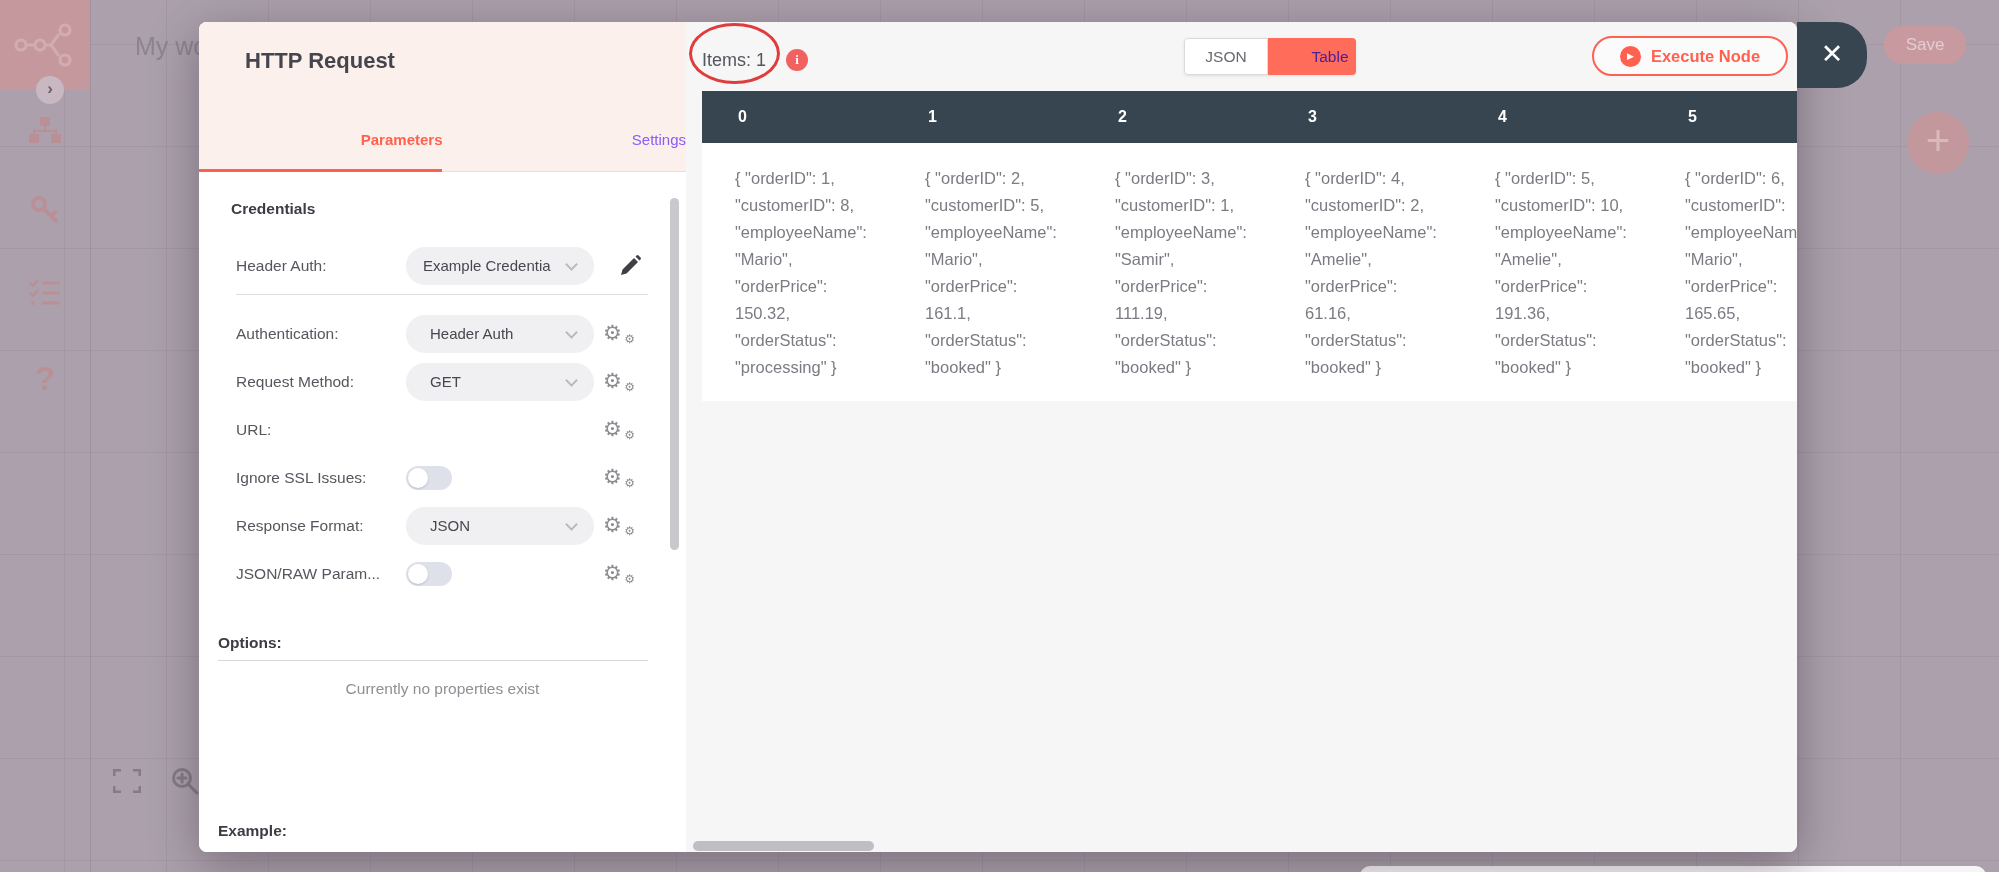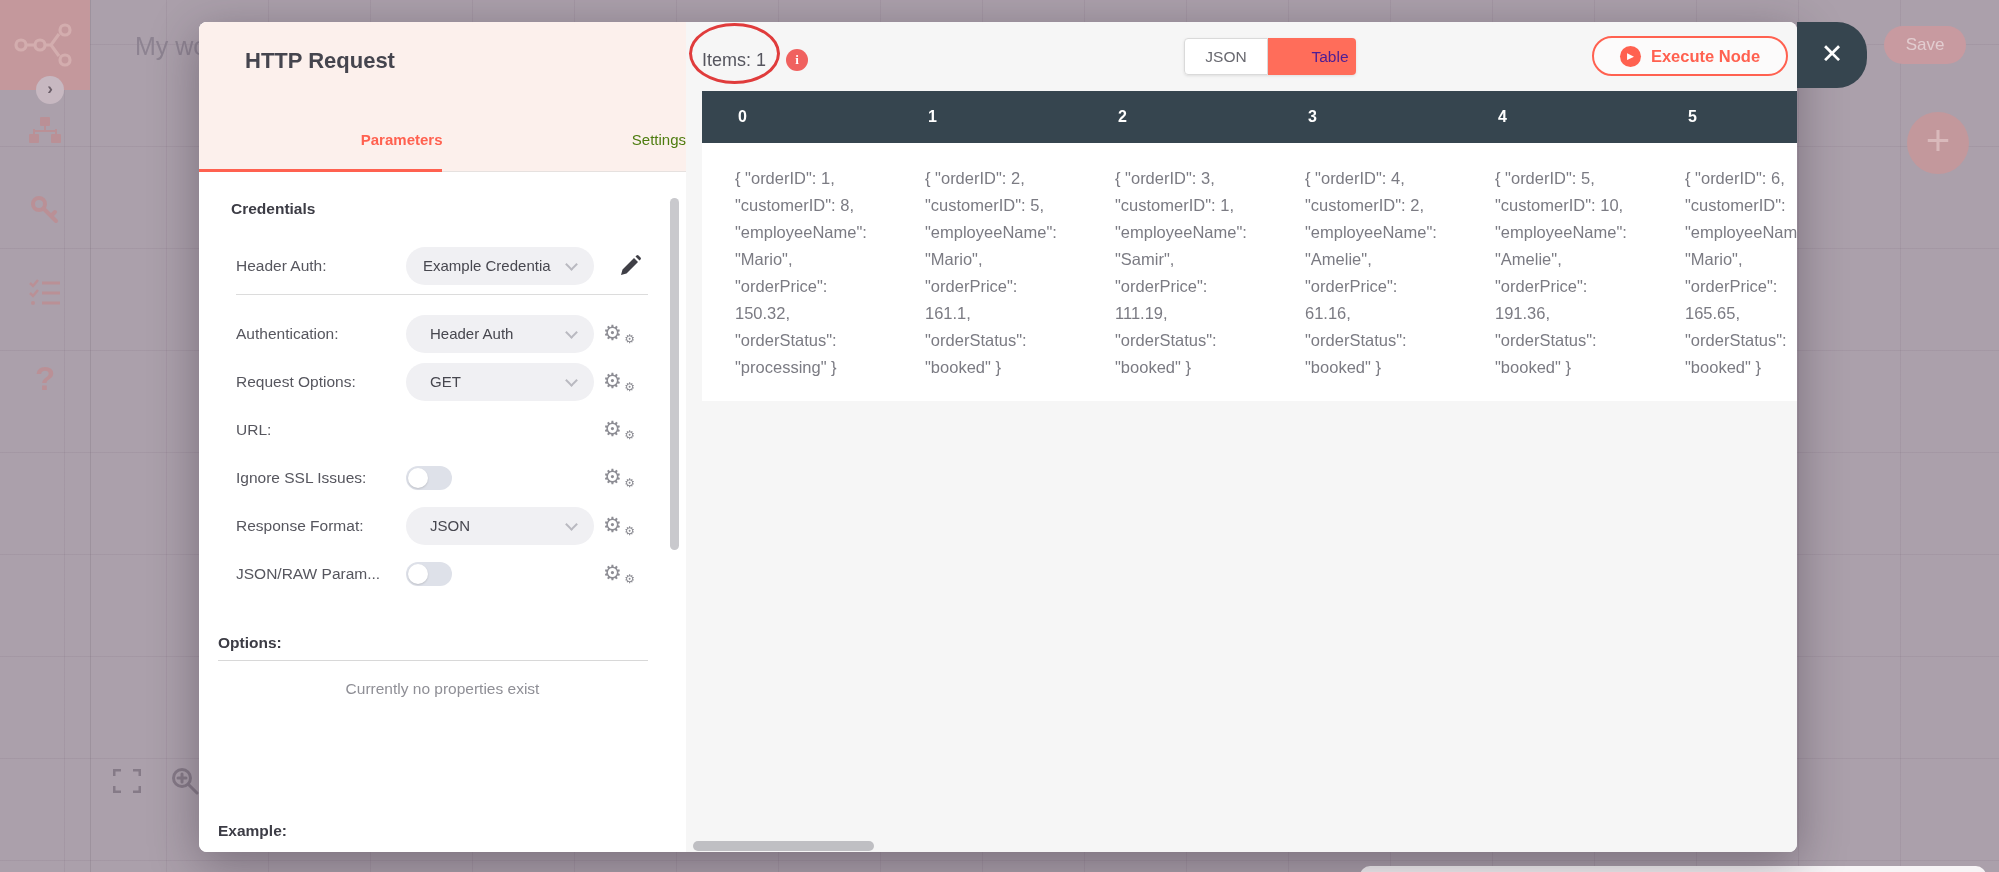--- a/index.html
+++ b/index.html
@@ -41,21 +41,21 @@
   .close-tab { position:absolute; left:1598px; top:0; width:70px; height:66px; background:#36454f;
     border-radius:0 30px 30px 0; color:#fff; font-size:27px; font-weight:300; text-align:center; line-height:64px; cursor:pointer; }
 
   
   .left-panel { position:absolute; left:0; top:0; width:487px; height:830px; border-radius:8px 0 0 8px; overflow:hidden; background:#fff; }
   .lp-header { position:absolute; left:0; top:0; width:487px; height:150px; background:#fcf0ec; }
   .lp-title { position:absolute; left:46px; top:26px; font-size:22px; font-weight:600; color:#45454e; }
   .tabs { position:absolute; left:0; top:96px; width:487px; height:50px; display:flex; }
   .tab { flex:1; text-align:right; font-size:15px; line-height:44px; cursor:pointer; }
   .tab.active { color:#ff6150; font-weight:bold; }
-  .tab.inactive { color:#4d7c0f; }
+  .tab.inactive { color:#8b5cf6; }
   .tab-underline { position:absolute; left:0; top:147px; width:243px; height:3px; background:#ff6150; }
   .tab-baseline { position:absolute; left:0; top:149px; width:487px; height:1px; background:#e6e1df; }
 
   .section-heading { position:absolute; font-size:15.5px; font-weight:bold; color:#3c3c45; }
   .hr { position:absolute; height:1px; background:#dcdcdc; }
 
   .form-row { position:absolute; left:0; width:487px; height:48px; }
   .form-row .lbl { position:absolute; left:37px; top:0; line-height:48px; font-size:15.5px; color:#56565e; }
   .pill { position:absolute; left:207px; top:5px; width:188px; height:38px; border-radius:19px; background:#f0f0f3; cursor:pointer; }
   .pill .val { position:absolute; left:24px; top:0; line-height:38px; font-size:15px; color:#47474f; white-space:nowrap; }
@@ -207,21 +207,21 @@
       <div class="form-row" style="top:288px;">
         <div class="lbl">Authentication:</div>
         <div class="pill">
           <span class="val">Header Auth</span>
           <span class="chev"></span>
         </div>
         <span class="gears">⚙<small>⚙</small></span>
       </div>
 
       <div class="form-row" style="top:336px;">
-        <div class="lbl">Request Options:</div>
+        <div class="lbl">Request Method:</div>
         <div class="pill">
           <span class="val">GET</span>
           <span class="chev"></span>
         </div>
         <span class="gears">⚙<small>⚙</small></span>
       </div>
 
       <div class="form-row" style="top:384px;">
         <div class="lbl">URL:</div>
         <span class="gears">⚙<small>⚙</small></span>

